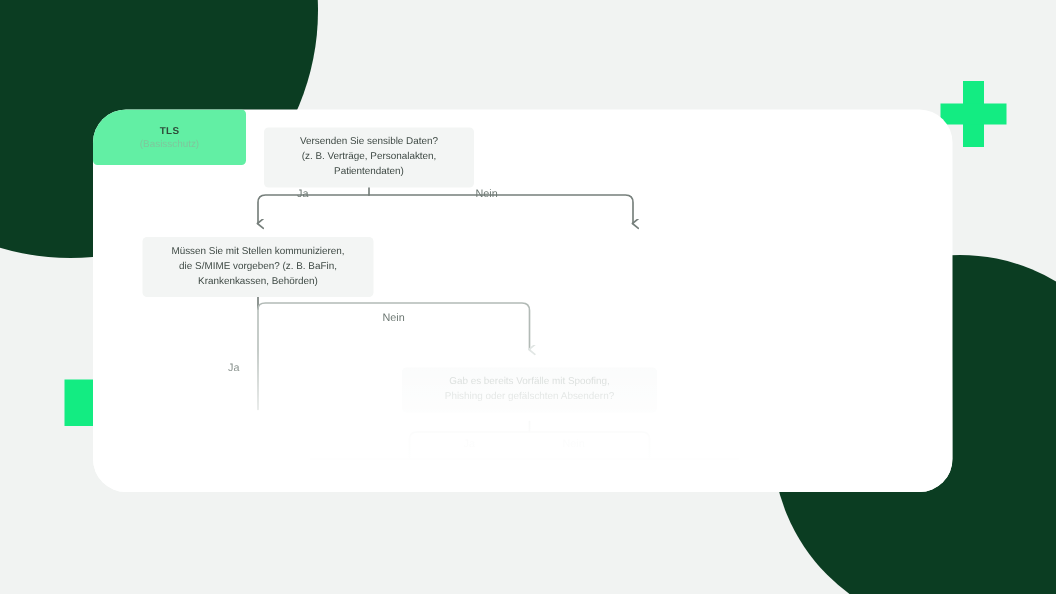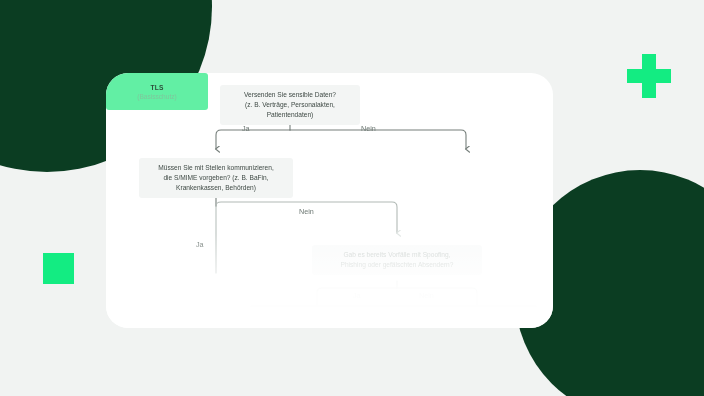--- a/index.html
+++ b/index.html
@@ -33,25 +33,24 @@
   .deco-plus::before, .deco-plus::after{
     content:""; position:absolute; background:#13ec82;
   }
   .deco-plus::before{ left:15px; top:0; width:14px; height:44px; }
   .deco-plus::after{ left:0; top:15px; width:44px; height:14px; }
 
   
   .card{
     position:absolute;
     left:62px; top:73px;
-    width:447px; height:255px;
+    width:573px; height:255px;
     background:#ffffff;
     border-radius:22px;
     overflow:hidden;
-    margin-left:44px;
   }
   .card-fade{
     position:absolute; left:0; right:0; bottom:0; height:95px;
     background:linear-gradient(to bottom, rgba(255,255,255,0) 0%, rgba(255,255,255,0.92) 62%, #ffffff 100%);
     pointer-events:none; z-index:40;
   }
 
   
   .flow{ position:absolute; left:0; top:0; width:503px; height:255px; }
   .flow svg{ position:absolute; left:0; top:0; }

